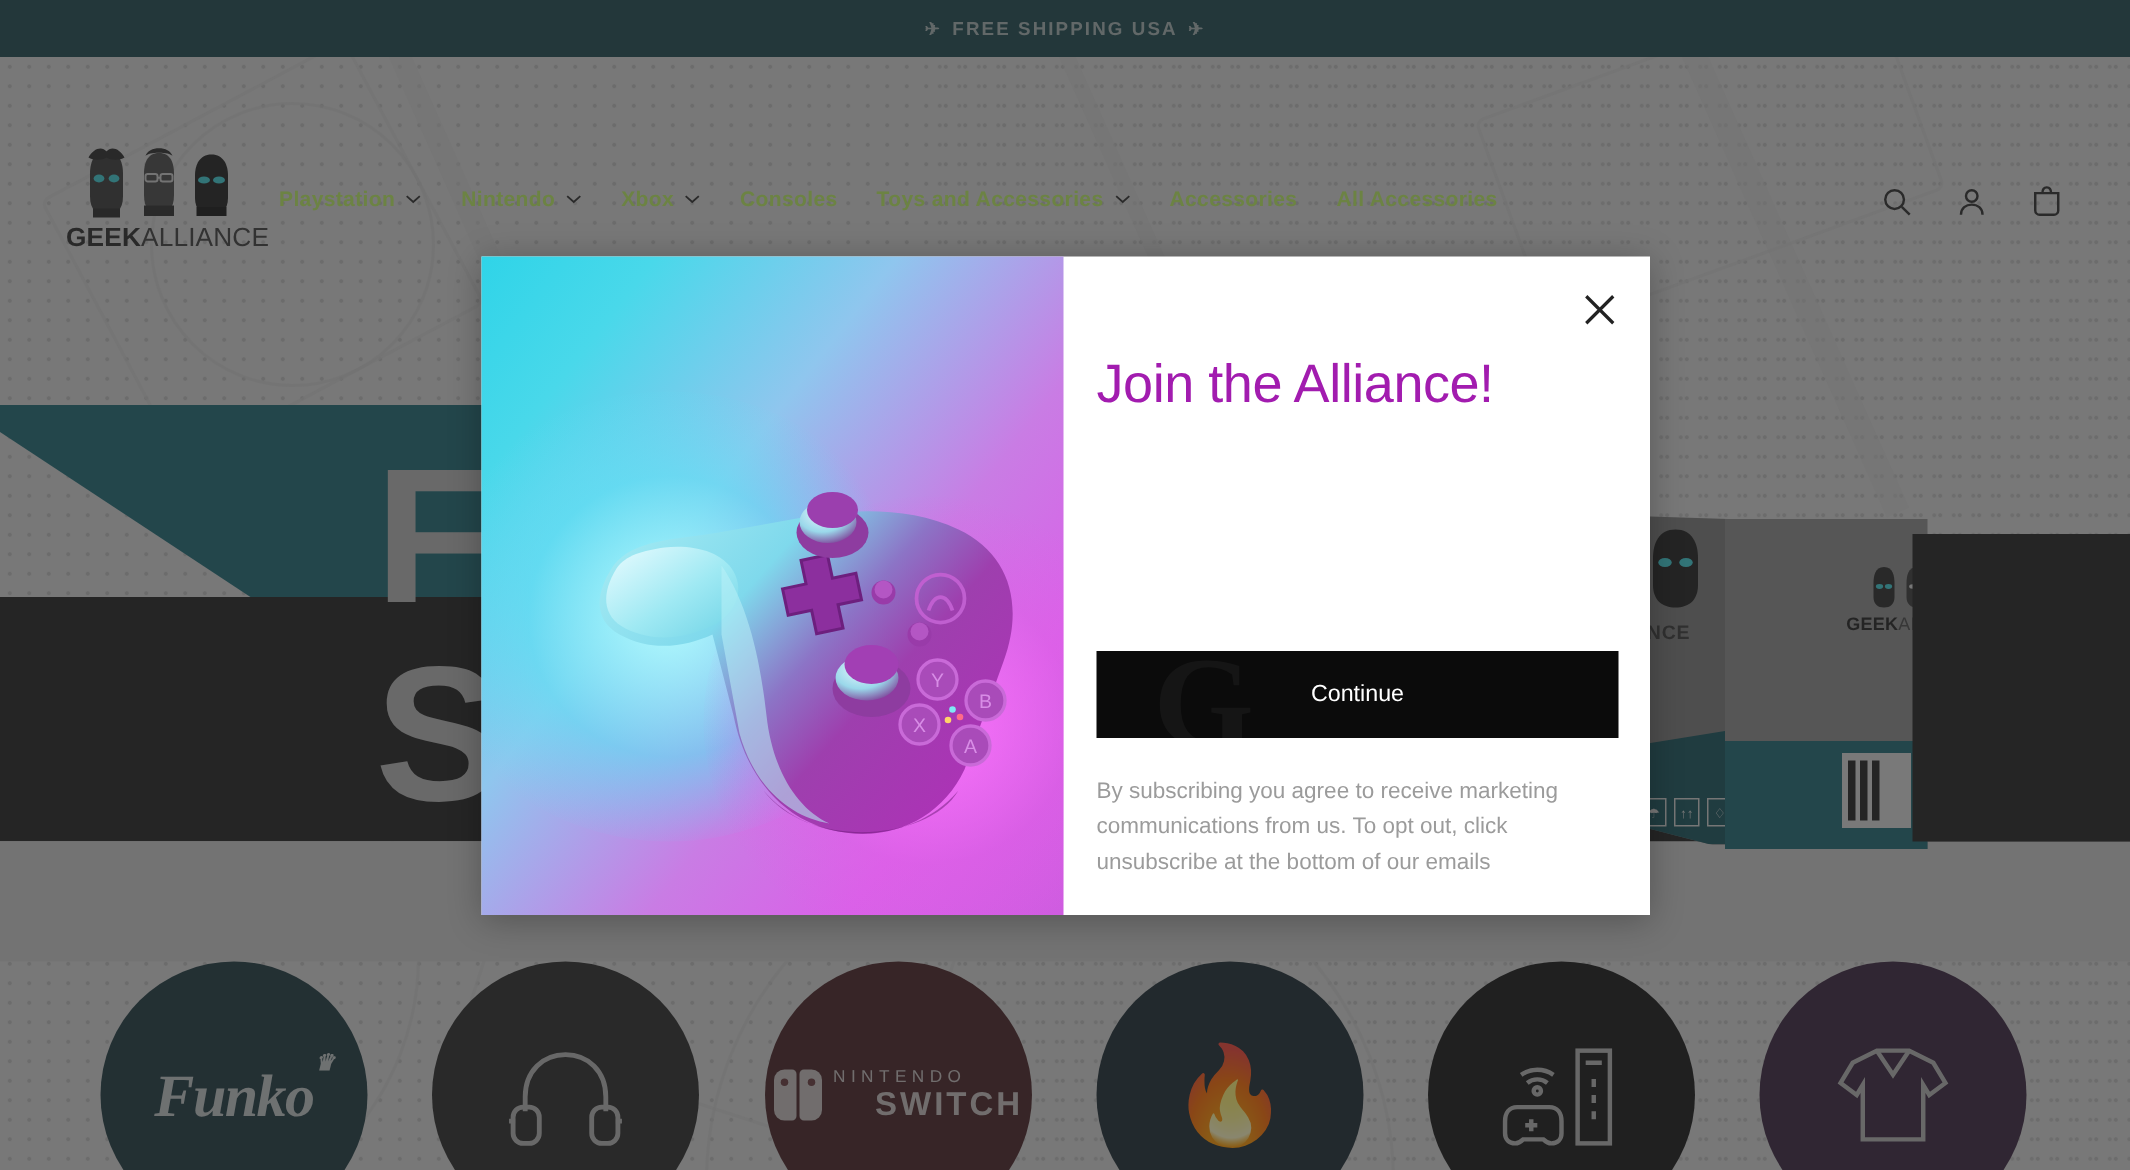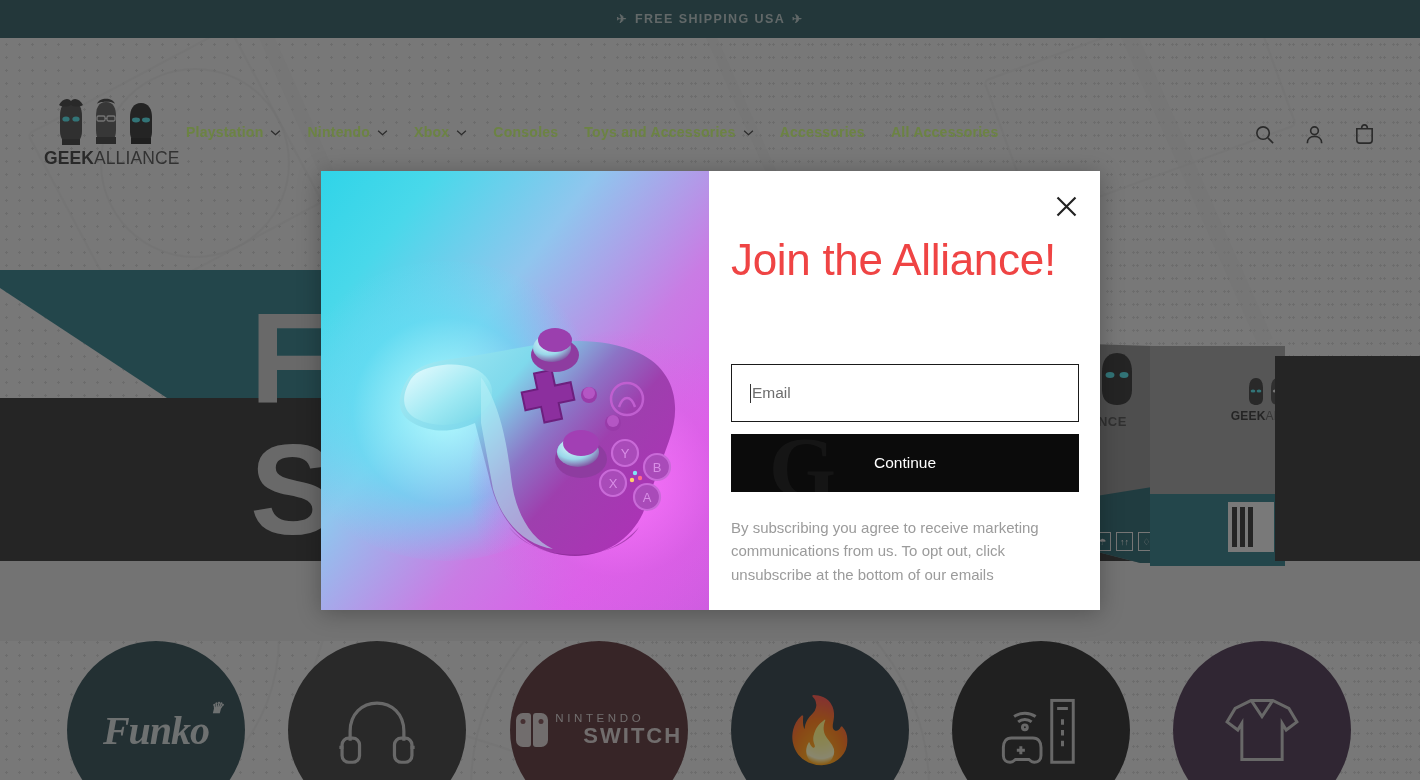--- a/index.html
+++ b/index.html
@@ -155,21 +155,21 @@
     background: radial-gradient(circle, rgba(180,255,255,.95) 0%, rgba(90,228,245,.55) 42%, rgba(90,228,245,0) 70%); }
   .glow-mag { position: absolute; right: -60px; top: 160px; width: 300px; height: 300px; border-radius: 50%;
     background: radial-gradient(circle, rgba(255,120,255,.85) 0%, rgba(226,95,232,.4) 45%, rgba(226,95,232,0) 72%); }
   .pad-wrap { position: absolute; left: 18px; top: 56px; width: 360px; height: 360px; }
   .pad-wrap svg { width: 100%; height: 100%; }
 
   .modal-right { flex: 1; position: relative; padding: 0 26px 0 22px; }
   .modal-close { position: absolute; right: 18px; top: 19px; width: 32px; height: 32px; cursor: pointer;
     display: flex; align-items: center; justify-content: center; }
   .modal-close svg { width: 27px; height: 27px; }
-  .m-title { position: absolute; left: 22px; top: 64px; font-size: 44px; font-weight: 400; color: #ef4444; letter-spacing: -.3px; }
+  .m-title { position: absolute; left: 22px; top: 64px; font-size: 36px; font-weight: 400; color: #a21caf; letter-spacing: -.3px; }
   .m-sub { position: absolute; left: 22px; top: 135px; width: 348px; font-size: 13.5px; color: #2c2c2c; line-height: 1.38; }
   .m-input {
     position: absolute; left: 22px; top: 193px; width: 348px; height: 58px;
     border: 1px solid #1a1a1a; background: #fff; display: flex; align-items: center; padding-left: 18px;
   }
   .m-input .caret { width: 1px; height: 19px; background: #333; margin-right: 1px; }
   .m-input .ph { font-size: 15.5px; color: #6e6e6e; }
   .m-btn {
     position: absolute; left: 22px; top: 263px; width: 348px; height: 58px;
     background: #0b0b0b; color: #fff; display: flex; align-items: center; justify-content: center;
@@ -483,24 +483,20 @@
     </div>
 
     <div class="modal-right">
       <div class="modal-close">
         <svg viewBox="0 0 24 24" fill="none" stroke="#222" stroke-width="1.9">
             <path d="M4 4 L20 20 M20 4 L4 20"></path>
           </svg>
       </div>
       <div class="m-title">Join the Alliance!</div>
 
-      <div class="m-input">
-        <span class="caret"></span>
-        <span class="ph">Email</span>
-      </div>
 
       <div class="m-btn">
         <span class="ghost">G</span>
         <span class="lbl">Continue</span>
       </div>
 
       <div class="m-fine">By subscribing you agree to receive marketing communications from us. To opt out, click unsubscribe at the bottom of our emails</div>
     </div>
   </div>
 

